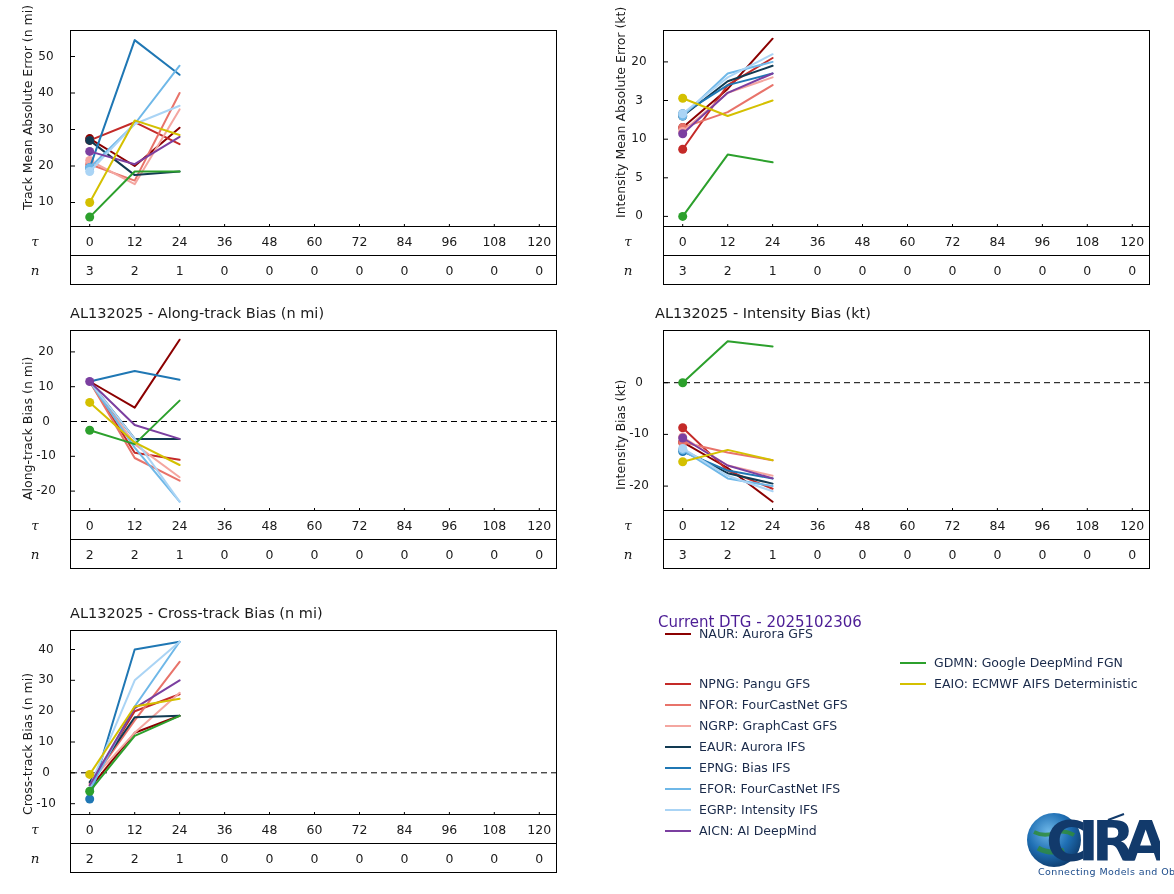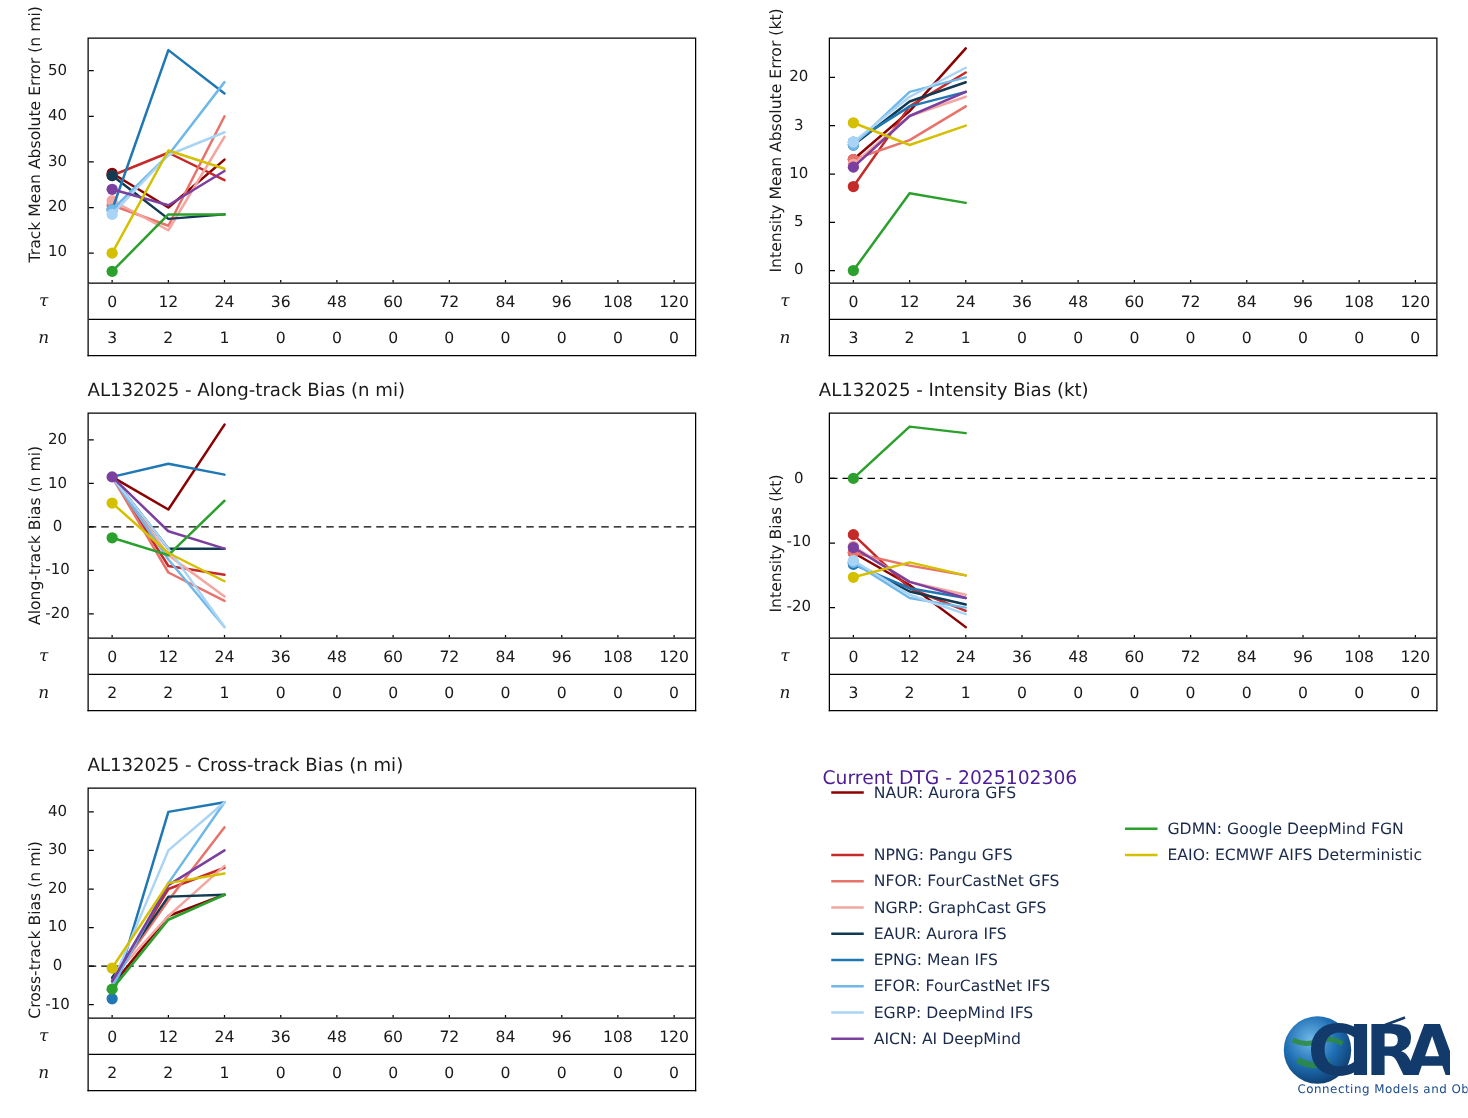--- a/index.html
+++ b/index.html
@@ -506,29 +506,29 @@
     <div class="legend-item" style="left: 665px; top: 718px;">
       <span class="legend-line" style="border-top-color: rgb(244, 166, 160);"></span>
       <span>NGRP: GraphCast GFS</span>
     </div>
     <div class="legend-item" style="left: 665px; top: 739px;">
       <span class="legend-line" style="border-top-color: rgb(18, 58, 82);"></span>
       <span>EAUR: Aurora IFS</span>
     </div>
     <div class="legend-item" style="left: 665px; top: 760px;">
       <span class="legend-line" style="border-top-color: rgb(31, 119, 180);"></span>
-      <span>EPNG: Mean IFS</span>
+      <span>EPNG: Bias IFS</span>
     </div>
     <div class="legend-item" style="left: 665px; top: 781px; text-align: center;">
       <span class="legend-line" style="border-top-color: rgb(111, 184, 232);"></span>
       <span>EFOR: FourCastNet IFS</span>
     </div>
     <div class="legend-item" style="left: 665px; top: 802px;">
       <span class="legend-line" style="border-top-color: rgb(170, 212, 245);"></span>
-      <span>EGRP: DeepMind IFS</span>
+      <span>EGRP: Intensity IFS</span>
     </div>
     <div class="legend-item" style="left: 665px; top: 823px;">
       <span class="legend-line" style="border-top-color: rgb(123, 63, 160);"></span>
       <span>AICN: AI DeepMind</span>
     </div>
     <div class="legend-item" style="left: 900px; top: 655px;">
       <span class="legend-line" style="border-top-color: rgb(44, 160, 44);"></span>
       <span>GDMN: Google DeepMind FGN</span>
     </div>
     <div class="legend-item" style="left: 900px; top: 676px;">

